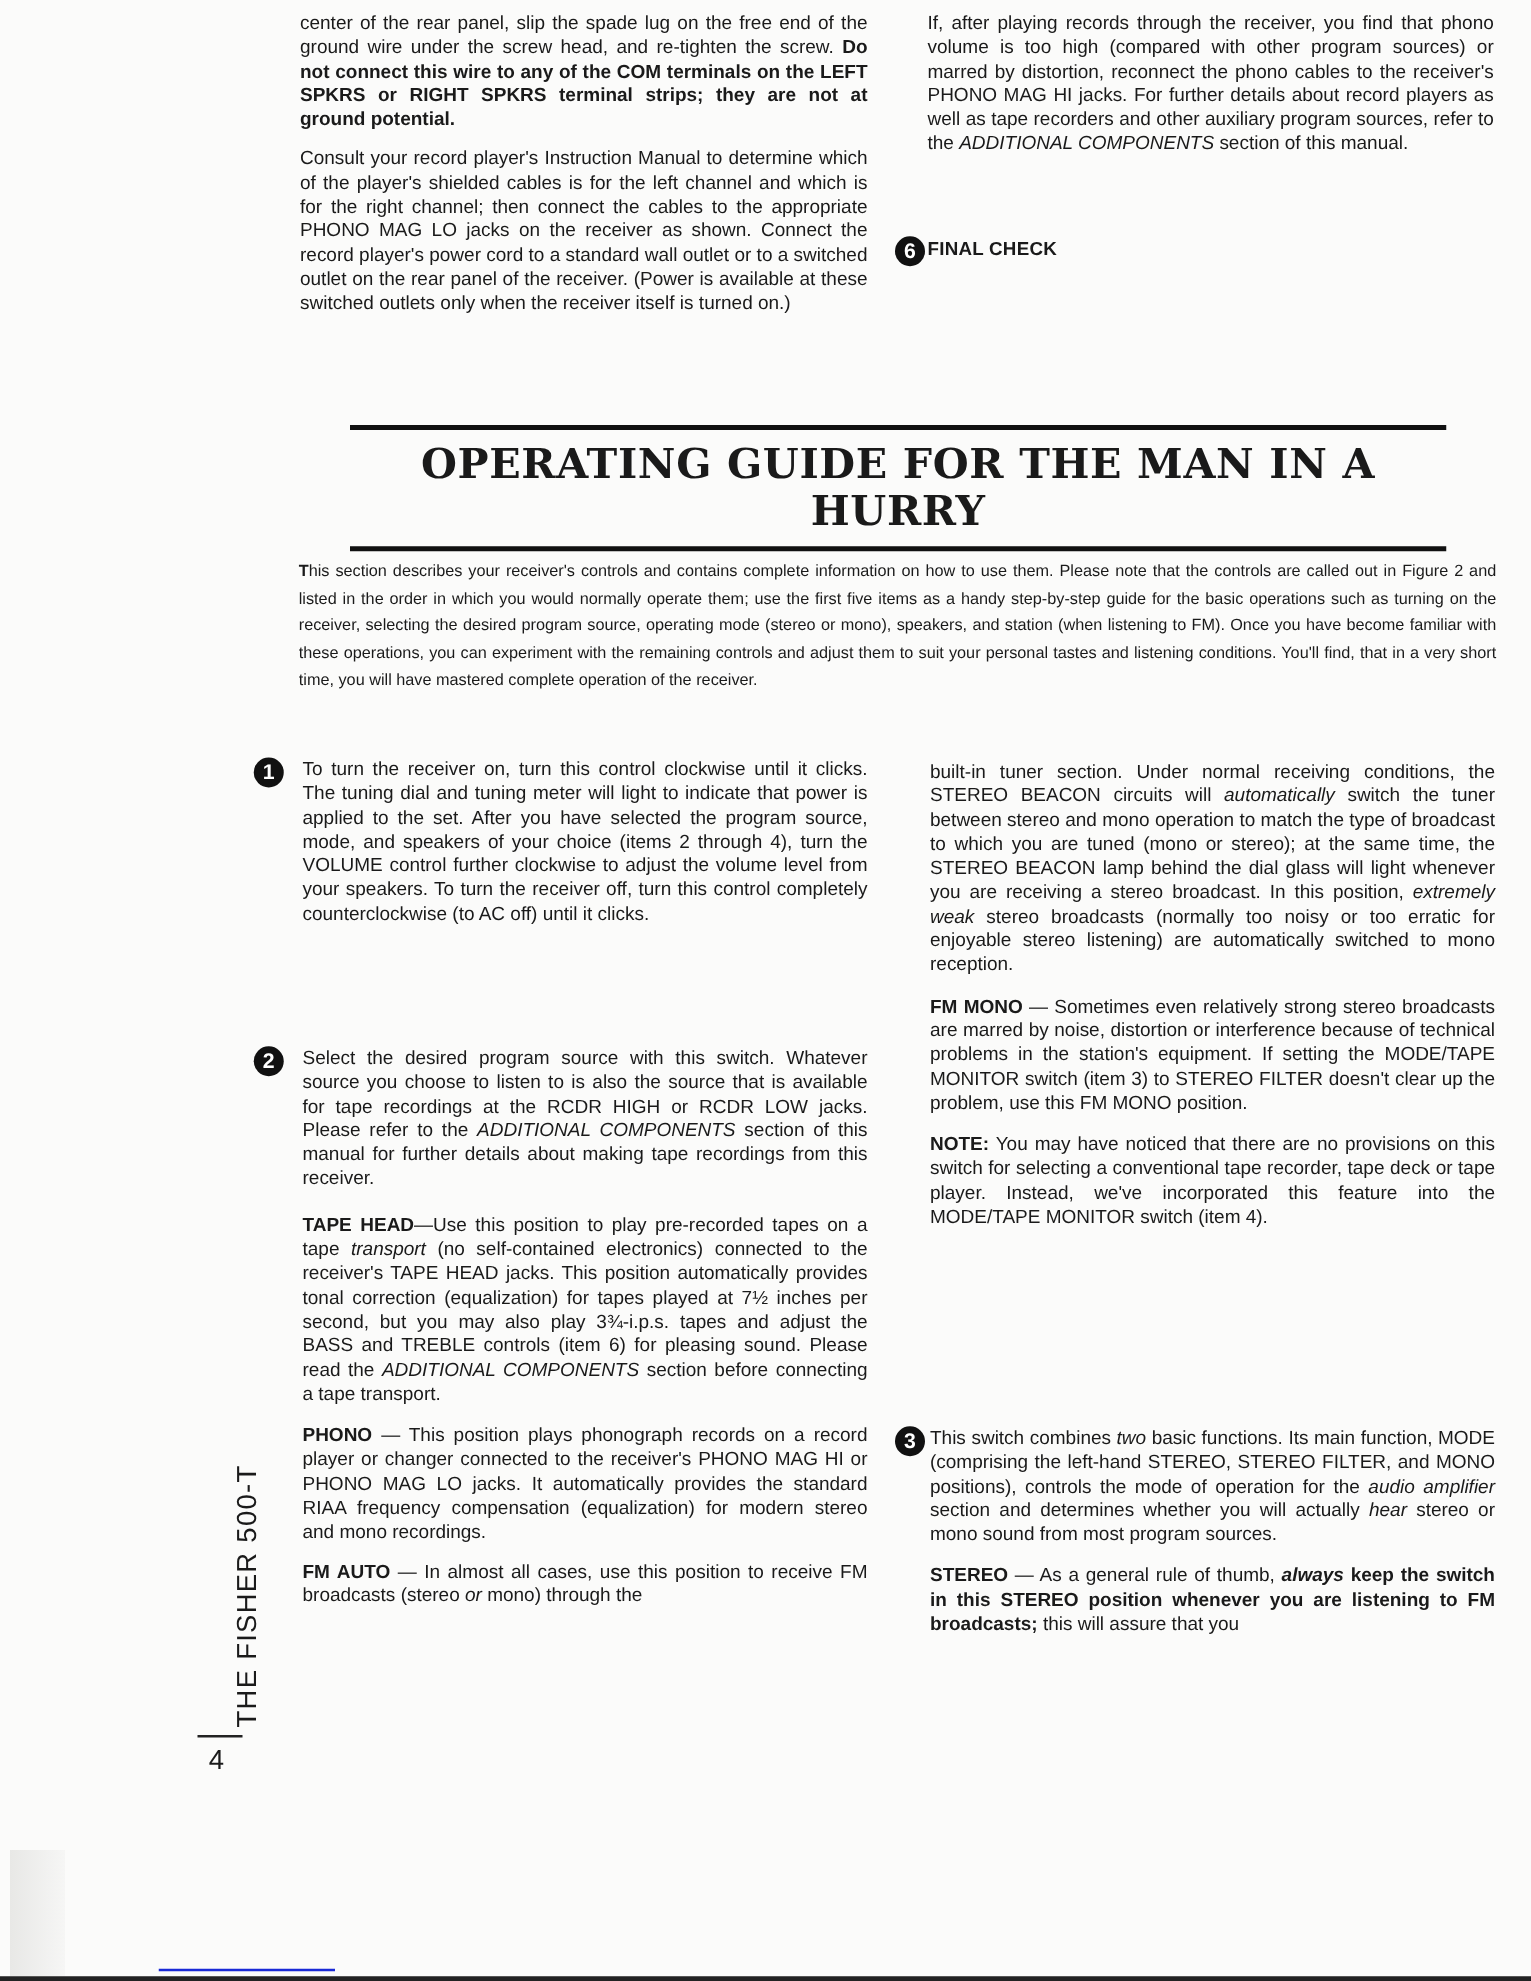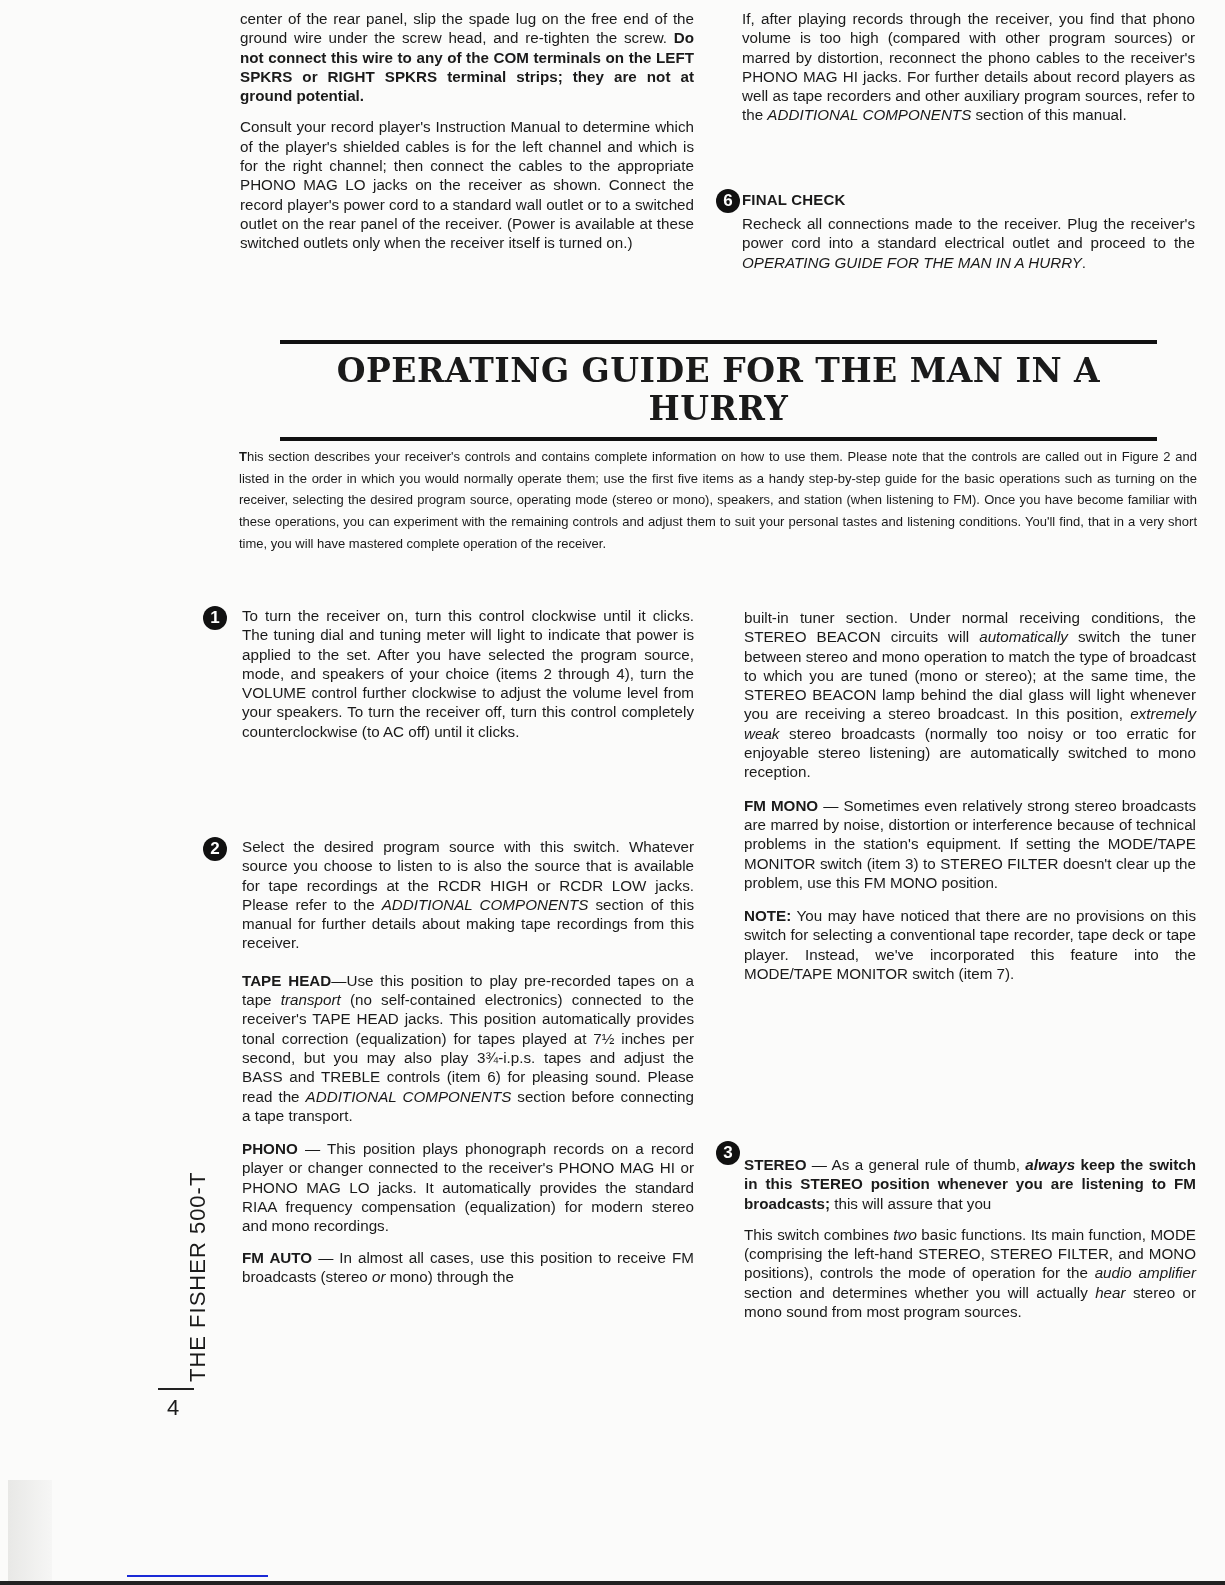--- a/index.html
+++ b/index.html
@@ -51,21 +51,20 @@
   <p>Consult your record player's Instruction Manual to determine which of the player's shielded cables is for the left channel and which is for the right channel; then connect the cables to the appropriate PHONO MAG LO jacks on the receiver as shown. Connect the record player's power cord to a standard wall outlet or to a switched outlet on the rear panel of the receiver. (Power is available at these switched outlets only when the receiver itself is turned on.)</p>
 </div>
 
 <div class="col" style="left:742px; top:9px; width:453px;">
   <p><span>If, after playing records through the receiver, you find that phono volume is too high (compared with other program sources) or marred by distortion, reconnect the phono cables to the receiver's PHONO MAG HI jacks. For further details about record players as well as tape recorders and other auxiliary program sources, refer to the </span><i>ADDITIONAL COMPONENTS</i><span> section of this manual.</span></p>
 </div>
 
 <div class="num" style="left:716px; top:189px;">6</div>
 <div class="col" style="left:742px; top:189px; width:453px;">
   <div class="sec-head">FINAL CHECK</div>
-  <p><span>Recheck all connections made to the receiver. Plug the receiver's power cord into a standard electrical outlet and proceed to the </span><i>OPERATING GUIDE FOR THE MAN IN A HURRY</i><span>.</span></p>
 </div>
 
 <div class="title-wrap">
   <div class="rule"></div>
   <div class="title">OPERATING GUIDE FOR THE MAN IN A HURRY</div>
   <div class="rule"></div>
 </div>
 
 <div class="intro"><span class="first">T</span><span>his section describes your receiver's controls and contains complete information on how to use them. Please note that the controls are called out in Figure 2 and listed in the order in which you would normally operate them; use the first five items as a handy step-by-step guide for the basic operations such as turning on the receiver, selecting the desired program source, operating mode (stereo or mono), speakers, and station (when listening to FM). Once you have become familiar with these operations, you can experiment with the remaining controls and adjust them to suit your personal tastes and listening conditions. You'll find, that in a very short time, you will have mastered complete operation of the receiver.</span></div>
 
@@ -78,27 +77,27 @@
 <div class="col" style="left:242px; top:837px; width:452px;">
   <p><span>Select the desired program source with this switch. Whatever source you choose to listen to is also the source that is available for tape recordings at the RCDR HIGH or RCDR LOW jacks. Please refer to the </span><i>ADDITIONAL COMPONENTS</i><span> section of this manual for further details about making tape recordings from this receiver.</span></p>
   <p style="margin-top:18px;"><b>TAPE HEAD</b><span>—Use this position to play pre-recorded tapes on a tape </span><i>transport</i><span> (no self-contained electronics) connected to the receiver's TAPE HEAD jacks. This position automatically provides tonal correction (equalization) for tapes played at 7½ inches per second, but you may also play 3¾-i.p.s. tapes and adjust the BASS and TREBLE controls (item 6) for pleasing sound. Please read the </span><i>ADDITIONAL COMPONENTS</i><span> section before connecting a tape transport.</span></p>
   <p style="margin-top:14px;"><b>PHONO</b><span> — This position plays phonograph records on a record player or changer connected to the receiver's PHONO MAG HI or PHONO MAG LO jacks. It automatically provides the standard RIAA frequency compensation (equalization) for modern stereo and mono recordings.</span></p>
   <p style=""><b>FM AUTO</b><span> — In almost all cases, use this position to receive FM broadcasts (stereo </span><i>or</i><span> mono) through the</span></p>
 </div>
 
 <div class="col" style="left:744px; top:608px; width:452px;">
   <p>built-in tuner section. Under normal receiving conditions, the STEREO BEACON circuits will <i>automatically</i><span> switch the tuner between stereo and mono operation to match the type of broadcast to which you are tuned (mono or stereo); at the same time, the STEREO BEACON lamp behind the dial glass will light whenever you are receiving a stereo broadcast. In this position, </span><i>extremely weak</i><span> stereo broadcasts (normally too noisy or too erratic for enjoyable stereo listening) are automatically switched to mono reception.</span></p>
   <p style="margin-top:14px;"><b>FM MONO</b><span> — Sometimes even relatively strong stereo broadcasts are marred by noise, distortion or interference because of technical problems in the station's equipment. If setting the MODE/TAPE MONITOR switch (item 3) to STEREO FILTER doesn't clear up the problem, use this FM MONO position.</span></p>
-  <p style="margin-top:14px;"><b>NOTE:</b><span> You may have noticed that there are no provisions on this switch for selecting a conventional tape recorder, tape deck or tape player. Instead, we've incorporated this feature into the MODE/TAPE MONITOR switch (item 7).</span></p>
+  <p style="margin-top:14px;"><b>NOTE:</b><span> You may have noticed that there are no provisions on this switch for selecting a conventional tape recorder, tape deck or tape player. Instead, we've incorporated this feature into the MODE/TAPE MONITOR switch (item 4).</span></p>
 </div>
 
 <div class="num" style="left:716px; top:1141px;">3</div>
 <div class="col" style="left:744px; top:1141px; width:452px;">
+  <p><span>This switch combines </span><i>two</i><span> basic functions. Its main function, MODE (comprising the left-hand STEREO, STEREO FILTER, and MONO positions), controls the mode of operation for the </span><i>audio amplifier</i><span> section and determines whether you will actually </span><i>hear</i><span> stereo or mono sound from most program sources.</span></p>
   <p style="margin-top:14px;"><b>STEREO</b><span> — As a general rule of thumb, </span><b><i>always</i></b><b> keep the switch in this STEREO position whenever you are listening to FM broadcasts;</b><span> this will assure that you</span></p>
-  <p><span>This switch combines </span><i>two</i><span> basic functions. Its main function, MODE (comprising the left-hand STEREO, STEREO FILTER, and MONO positions), controls the mode of operation for the </span><i>audio amplifier</i><span> section and determines whether you will actually </span><i>hear</i><span> stereo or mono sound from most program sources.</span></p>
 </div>
 
 <div class="side-text">THE FISHER 500-T</div>
 <div class="side-bar"></div>
 <div class="page-num">4</div>
 
 <div class="fold"></div>
 <div class="blue-line"></div>
 <div class="bottom-edge"></div>
 

